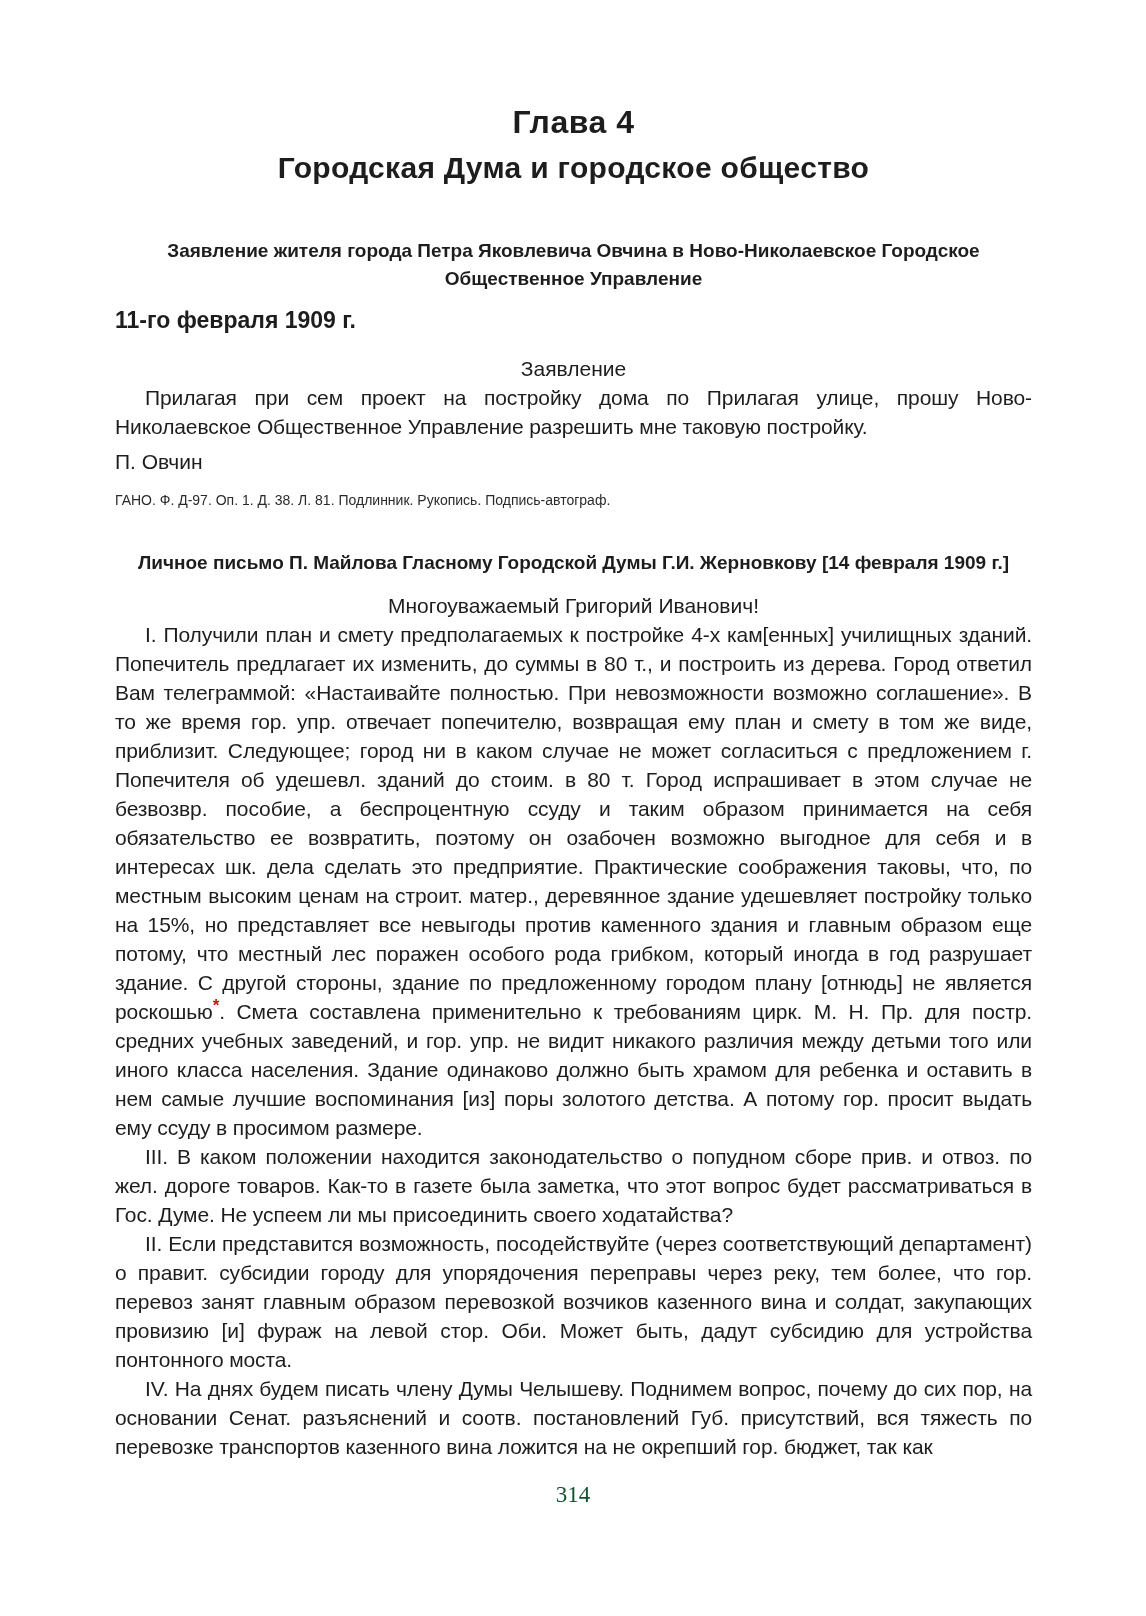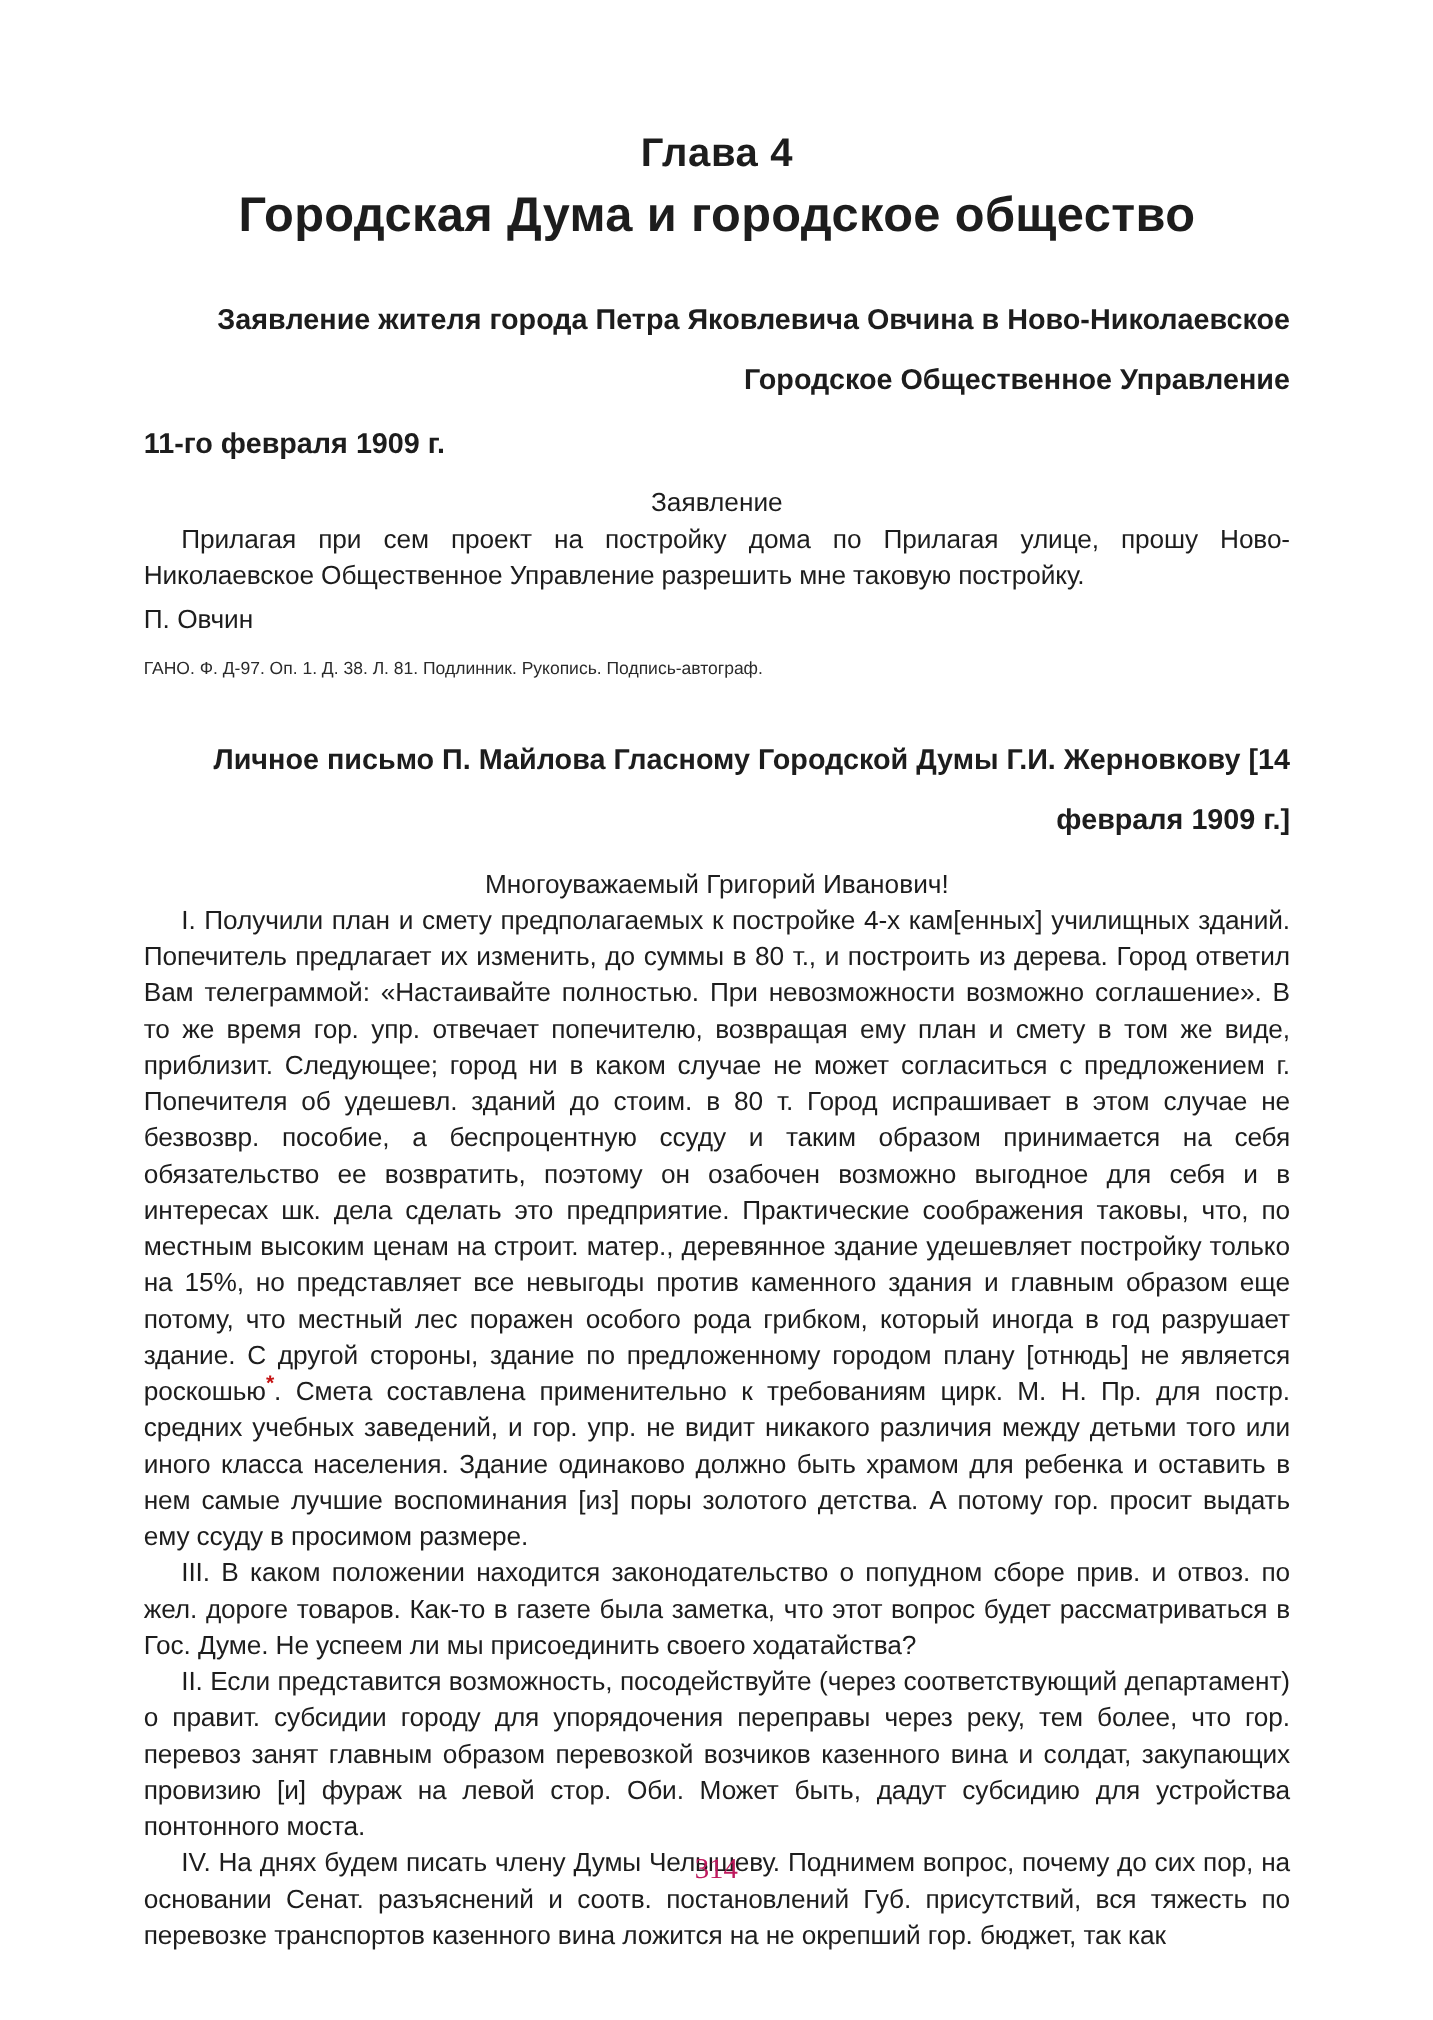--- a/index.html
+++ b/index.html
@@ -19,31 +19,31 @@
     overflow: hidden;
   }
   .chapter-number {
     font-size: 32px;
     font-weight: bold;
     text-align: center;
     margin: 0 0 10px 0;
     letter-spacing: 0.5px;
   }
   .chapter-title {
-    font-size: 39px;
+    font-size: 30px;
     font-weight: bold;
     text-align: center;
-    margin: 0 0 36px 0;
+    margin: 0 0 52px 0;
     letter-spacing: 0.3px;
   }
   .doc-heading {
-    font-size: 23px;
+    font-size: 19px;
     font-weight: bold;
-    line-height: 48px;
-    text-align: right;
+    line-height: 28px;
+    text-align: center;
     margin: 0 0 14px 0;
   }
   .doc-date {
     font-size: 23px;
     font-weight: bold;
     margin: 0 0 20px 0;
   }
   .centered-line {
     font-size: 21px;
     line-height: 29px;
@@ -84,21 +84,21 @@
     line-height: 0;
   }
   .page-number {
     position: absolute;
     bottom: 108px;
     left: 0;
     right: 0;
     text-align: center;
     font-family: "Liberation Serif", serif;
     font-size: 23px;
-    color: #be185d;
+    color: #14532d;
   }
 </style>
 </head>
 <body>
 
 <div class="page">
 
   <h1 class="chapter-number">Глава 4</h1>
   <h1 class="chapter-title">Городская Дума и городское общество</h1>
 

